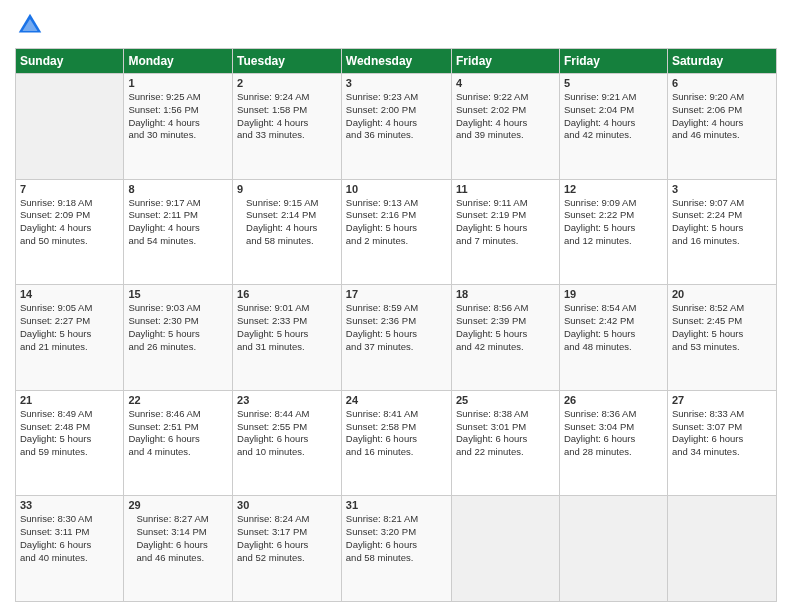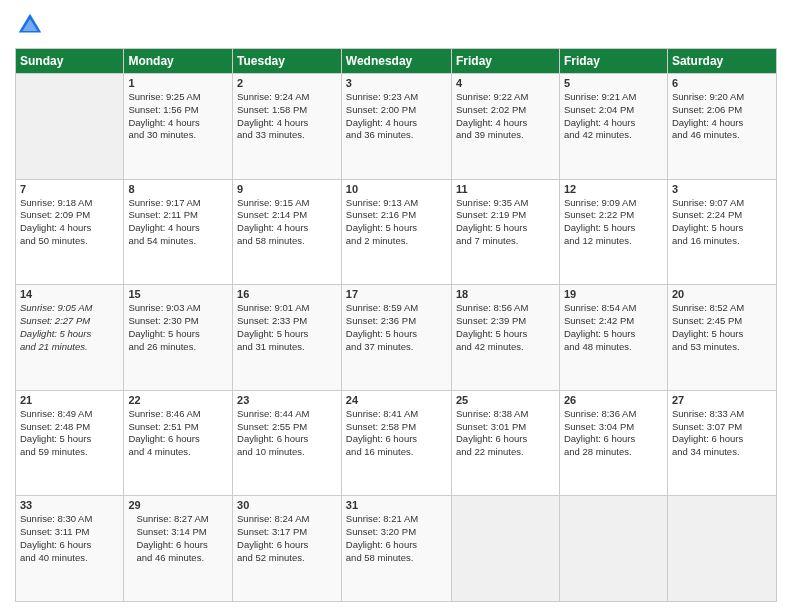--- a/index.html
+++ b/index.html
@@ -187,35 +187,35 @@
           </td>
           <td>
             <span class="day-num">8</span>
             <div class="day-info" style="white-space: pre-line;">Sunrise: 9:17 AM
 Sunset: 2:11 PM
 Daylight: 4 hours
 and 54 minutes.</div>
           </td>
           <td>
             <span class="day-num">9</span>
-            <div class="day-info" style="white-space: pre-line;">Sunrise: 9:15 AM
+            <div class="day-info" style="white-space: pre-line; margin-left: 9px;">Sunrise: 9:15 AM
 Sunset: 2:14 PM
 Daylight: 4 hours
 and 58 minutes.</div>
           </td>
           <td>
             <span class="day-num">10</span>
             <div class="day-info" style="white-space: pre-line;">Sunrise: 9:13 AM
 Sunset: 2:16 PM
 Daylight: 5 hours
 and 2 minutes.</div>
           </td>
           <td>
             <span class="day-num">11</span>
-            <div class="day-info" style="white-space: pre-line;">Sunrise: 9:35 AM
+            <div class="day-info" style="white-space: pre-line;">Sunrise: 9:11 AM
 Sunset: 2:19 PM
 Daylight: 5 hours
 and 7 minutes.</div>
           </td>
           <td>
             <span class="day-num">12</span>
             <div class="day-info" style="white-space: pre-line;">Sunrise: 9:09 AM
 Sunset: 2:22 PM
 Daylight: 5 hours
 and 12 minutes.</div>
@@ -224,21 +224,21 @@
             <span class="day-num">3</span>
             <div class="day-info" style="white-space: pre-line;">Sunrise: 9:07 AM
 Sunset: 2:24 PM
 Daylight: 5 hours
 and 16 minutes.</div>
           </td>
         </tr>
         <tr>
           <td>
             <span class="day-num">14</span>
-            <div class="day-info" style="white-space: pre-line; font-style: italic;">Sunrise: 9:05 AM
+            <div class="day-info" style="white-space: pre-line;">Sunrise: 9:05 AM
 Sunset: 2:27 PM
 Daylight: 5 hours
 and 21 minutes.</div>
           </td>
           <td>
             <span class="day-num">15</span>
             <div class="day-info" style="white-space: pre-line;">Sunrise: 9:03 AM
 Sunset: 2:30 PM
 Daylight: 5 hours
 and 26 minutes.</div>

